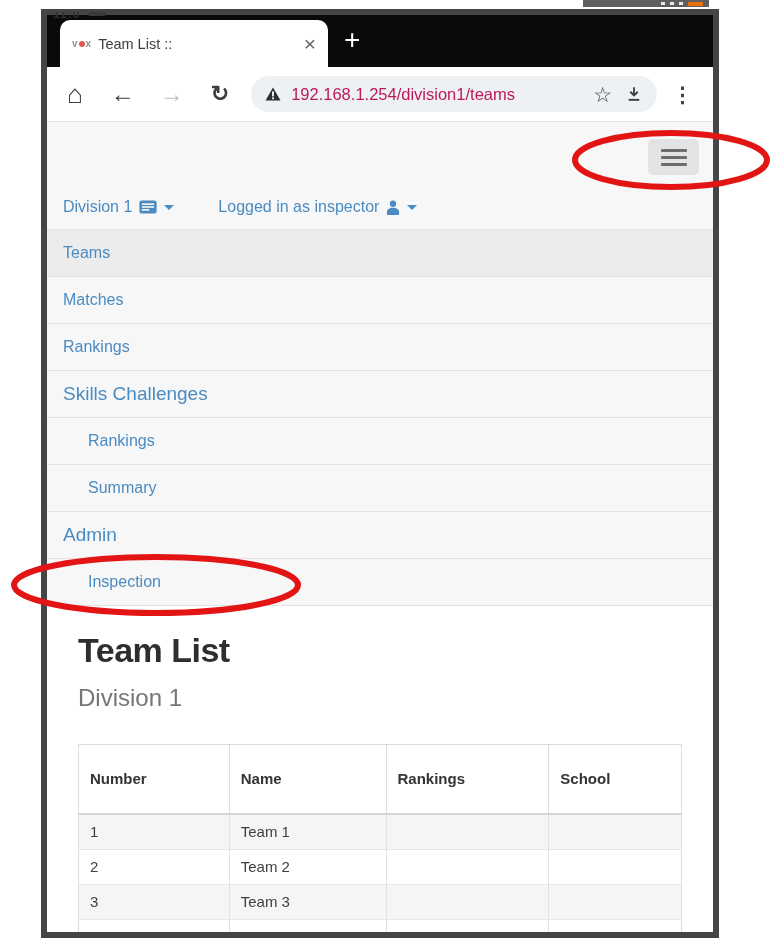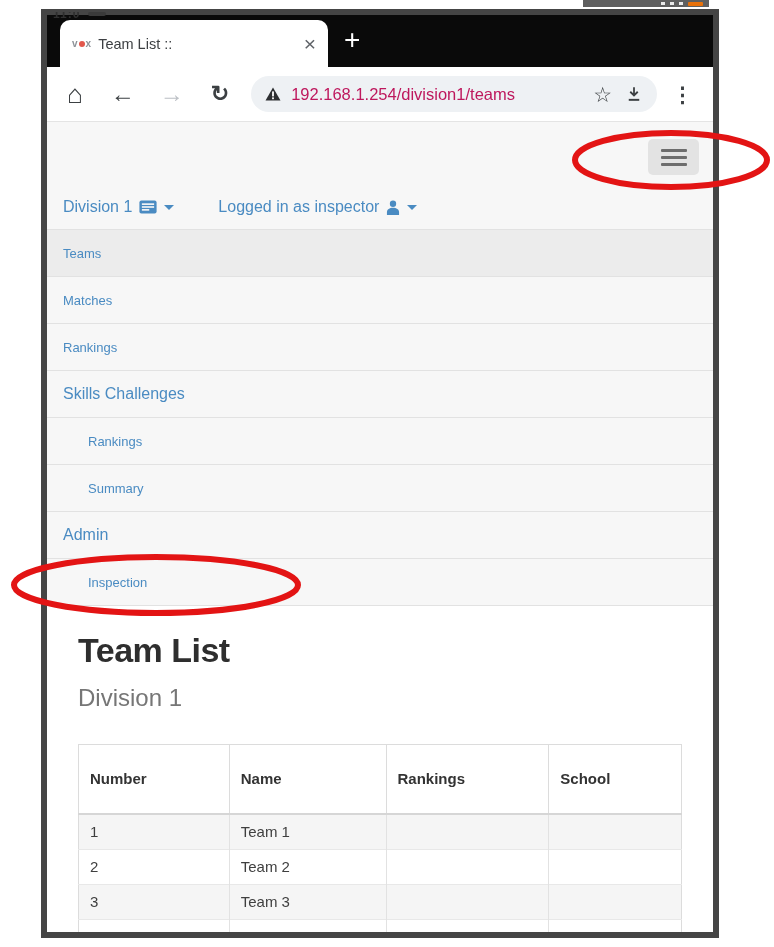--- a/index.html
+++ b/index.html
@@ -55,23 +55,23 @@
   .nav-header{height:107px;position:relative}
   .menu-btn{position:absolute;right:14px;top:17px;width:51px;height:36px;background:#e3e3e3;border-radius:5px;
             display:flex;flex-direction:column;justify-content:center;align-items:center;gap:4px;cursor:default}
   .menu-btn b{width:26px;height:3px;background:#6d6d6d;border-radius:1px}
   .nav-links{position:absolute;left:16px;bottom:13px;display:flex;align-items:center;gap:44px}
   .toggle{display:flex;align-items:center;gap:7px;color:var(--link);font-size:16px;cursor:default}
   .caret{width:0;height:0;border-left:5px solid transparent;border-right:5px solid transparent;border-top:5px solid var(--link)}
 
   ul.menu{list-style:none;margin:0;padding:0;border-top:1px solid #e2e2e2}
   ul.menu li{height:47px;box-sizing:border-box;border-bottom:1px solid #e2e2e2;display:flex;align-items:center;
-             padding-left:16px;color:var(--link);font-size:13px;cursor:default}
+             padding-left:16px;color:var(--link);font-size:16px;cursor:default}
   ul.menu li.sub{padding-left:41px}
-  ul.menu li.big{font-size:16px}
+  ul.menu li.big{font-size:19px}
   ul.menu li.active{background:#ececec}
 
   
   .main{background:#fff;padding:25px 31px 0}
   h1.title{font-size:34px;font-weight:bold;color:#2e2e2e;margin:0 0 14px;letter-spacing:-0.5px}
   .subtitle{font-size:24px;color:#767676;margin:0 0 32px;font-weight:normal}
   table{width:100%;border-collapse:collapse;border:1px solid #dcdcdc}
   th{font-size:15px;color:#333;text-align:left;font-weight:bold;padding:25px 11px;line-height:18px;
      border-right:1px solid #dcdcdc;border-bottom:2px solid #d6d6d6;background:#fff}
   th:last-child{border-right:none}

